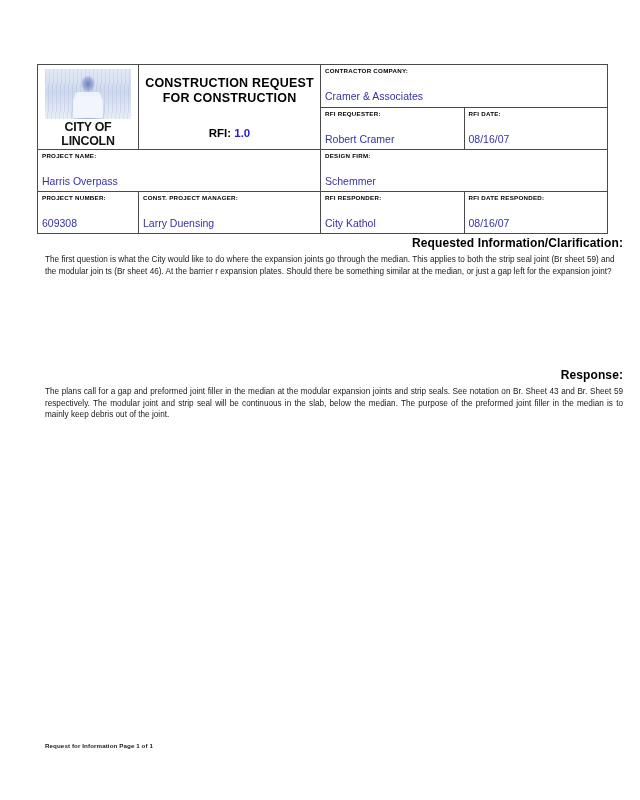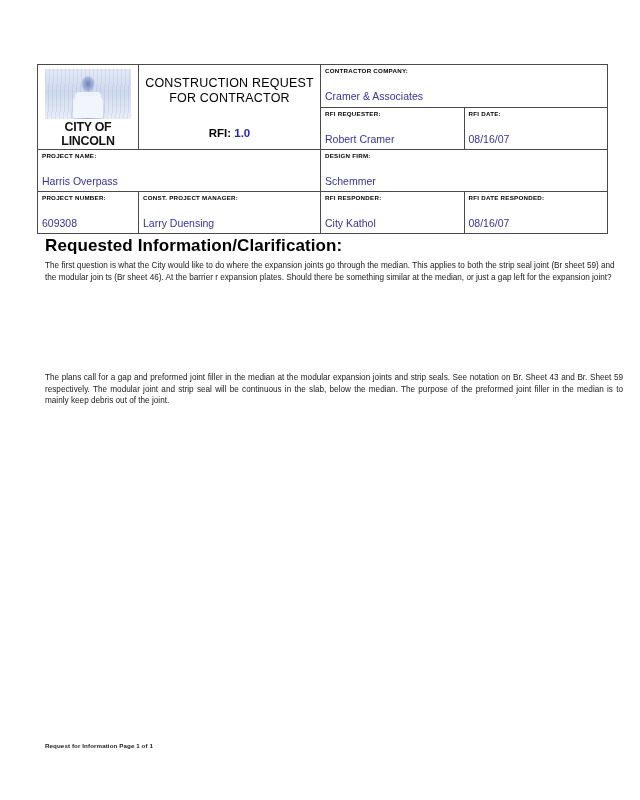--- a/index.html
+++ b/index.html
@@ -124,21 +124,21 @@
   }
 
   
   .title-cell {
     width: 181px;
     height: 84px;
     text-align: center;
   }
   .title-main {
     font-size: 12.5px;
-    font-weight: normal;
+    font-weight: bold;
     line-height: 15px;
     letter-spacing: 0.2px;
     margin-top: 11px;
     color: #000000;
   }
   .title-rfi {
     font-size: 11.5px;
     font-weight: bold;
     margin-top: 21px;
     color: #000000;
@@ -158,24 +158,25 @@
   .responder-cell  { height: 27px; }
   .dateresp-cell   { height: 27px; }
 
   
   .section {
     position: absolute;
     left: 45px;
     width: 578px;
   }
   .sec-heading {
-    font-size: 17px;
+    font-size: 12px;
     font-weight: bold;
     color: #000000;
     letter-spacing: 0.1px;
+    text-align: right;
   }
   .sec-body {
     font-size: 8.2px;
     line-height: 11.6px;
     color: #1a1a1a;
     text-align: justify;
     margin-top: 4px;
   }
   #question-section { top: 236px; }
   #question-section .sec-body { text-align: left; }
@@ -203,21 +204,21 @@
       <td class="logo-cell" rowspan="2">
         <div class="logo-wrap">
           <div class="logo-img"></div>
           <div class="logo-city">CITY OF LINCOLN</div>
           <div class="logo-neb">NEBRASKA</div>
         </div>
       </td>
       <td class="title-cell" rowspan="2">
         <div class="title-main">
           <div>CONSTRUCTION REQUEST</div>
-          <div>FOR CONTRACTOR</div>
+          <div>FOR CONSTRUCTION</div>
         </div>
         <div class="title-rfi">
           <span>RFI:</span>
           <span class="rfinum">1.0</span>
         </div>
       </td>
       <td class="contractor-cell" colspan="2">
         <div class="cell-pad">
           <div class="lbl">CONTRACTOR COMPANY:</div>
           <div class="val">Cramer &amp; Associates</div>
@@ -280,18 +281,19 @@
     </tr>
   </tbody>
     </table>
 
   <div class="section" id="question-section">
     <div class="sec-heading">Requested Information/Clarification:</div>
     <div class="sec-body">The first question is what the City would like to do where the expansion joints go through the median. This applies to both the strip seal joint (Br sheet 59) and the modular join ts (Br sheet 46). At the barrier r expansion plates. Should there be something similar at the median, or just a gap left for the expansion joint?</div>
   </div>
 
   <div class="section" id="response-section">
+    <div class="sec-heading">Response:</div>
     <div class="sec-body">The plans call for a gap and preformed joint filler in the median at the modular expansion joints and strip seals. See notation on Br. Sheet 43 and Br. Sheet 59 respectively. The modular joint and strip seal will be continuous in the slab, below the median. The purpose of the preformed joint filler in the median is to mainly keep debris out of the joint.</div>
   </div>
 
   <div class="footer">Request for Information Page 1 of 1</div>
 
 </div>
 
 </body></html>

